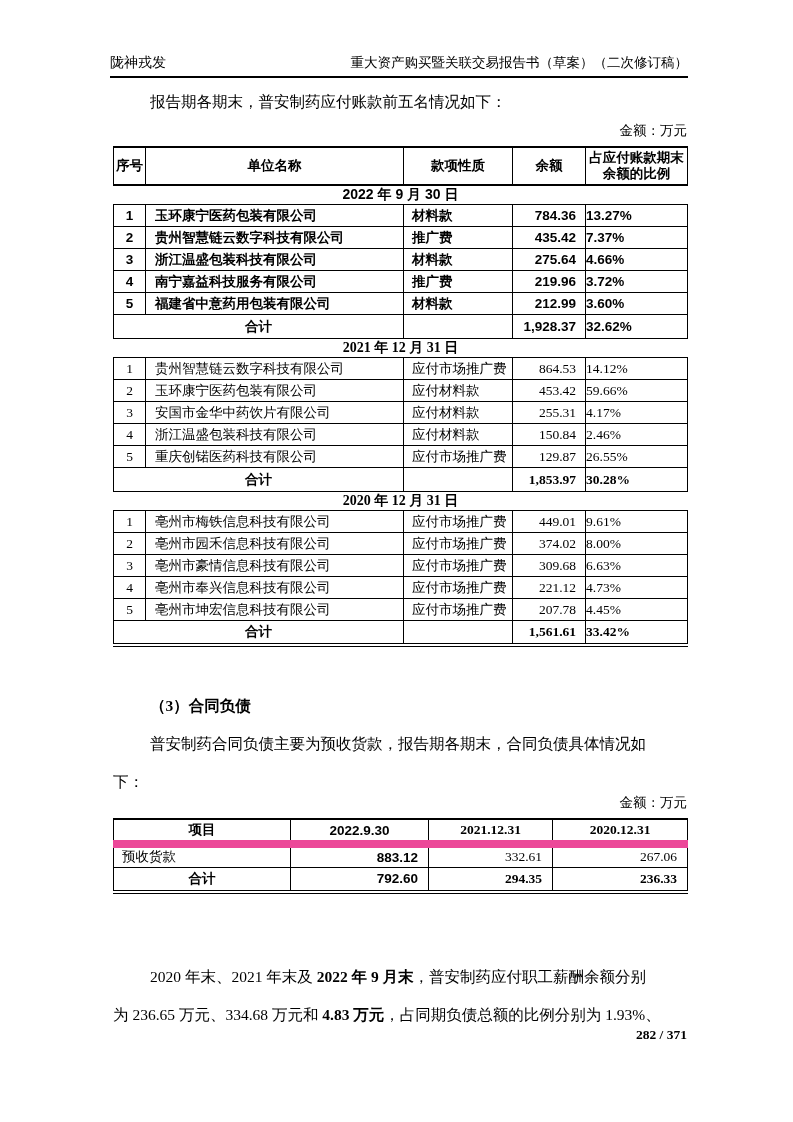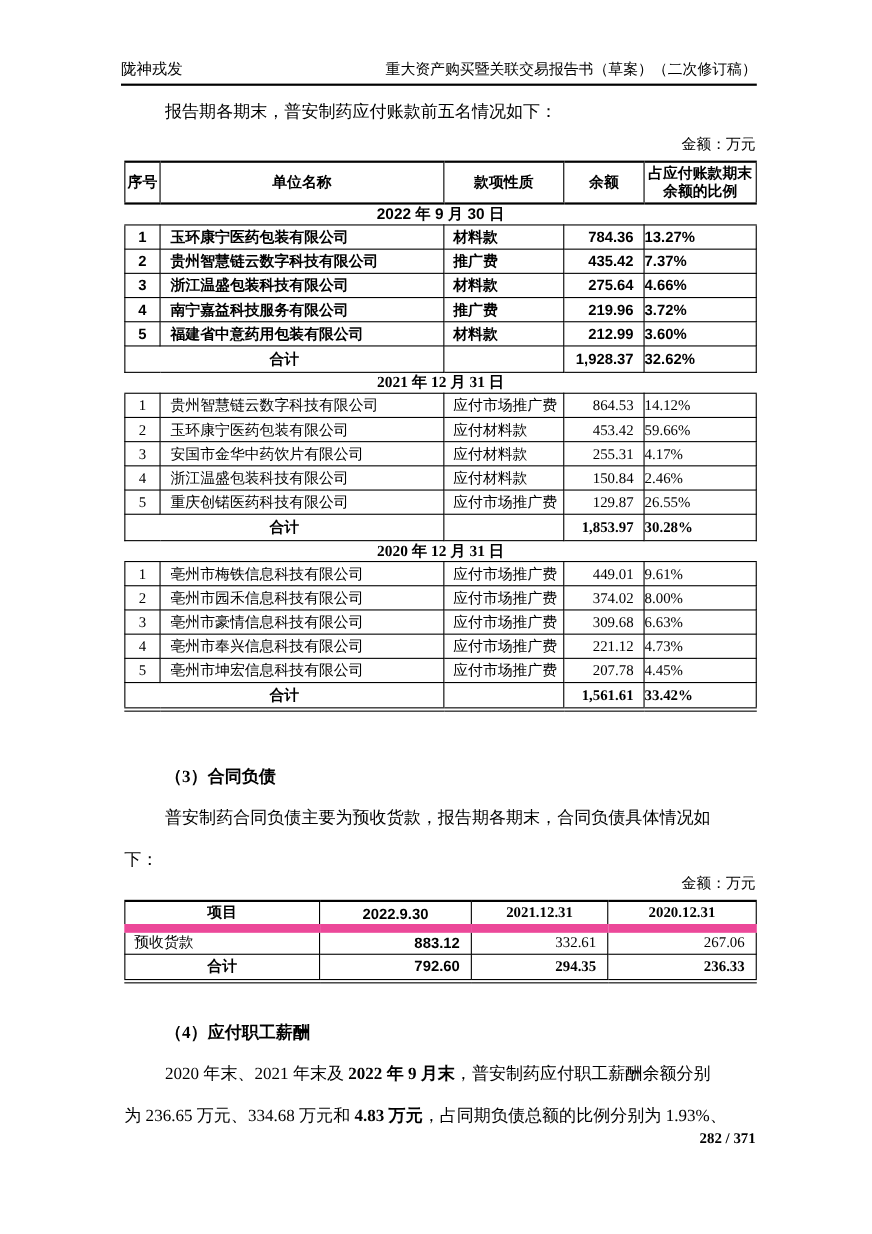--- a/index.html
+++ b/index.html
@@ -269,21 +269,20 @@
       </tr>
       <tr class="trow">
         <td class="c-tot">合计</td>
         <td class="c-val v22">792.60</td>
         <td class="c-val">294.35</td>
         <td class="c-val">236.33</td>
       </tr>
     </tbody>
   </table>
 
-  <div class="heading" style="top:929px;">（4）应付职工薪酬</div>
 
   <div class="body-line indent" style="top:967px;"><span>2020 年末、2021 年末及 </span><span class="bseg">2022 年 9 月末</span><span>，普安制药应付职工薪酬余额分别</span></div>
 
   <div class="body-line" style="top:1005px;"><span>为 236.65 万元、334.68 万元和 </span><span class="bseg">4.83 万元</span><span>，占同期负债总额的比例分别为 1.93%、</span></div>
 
   <div class="pgnum" style="top:1027px;">282 / 371</div>
 
 </div>
 
 </body></html>

